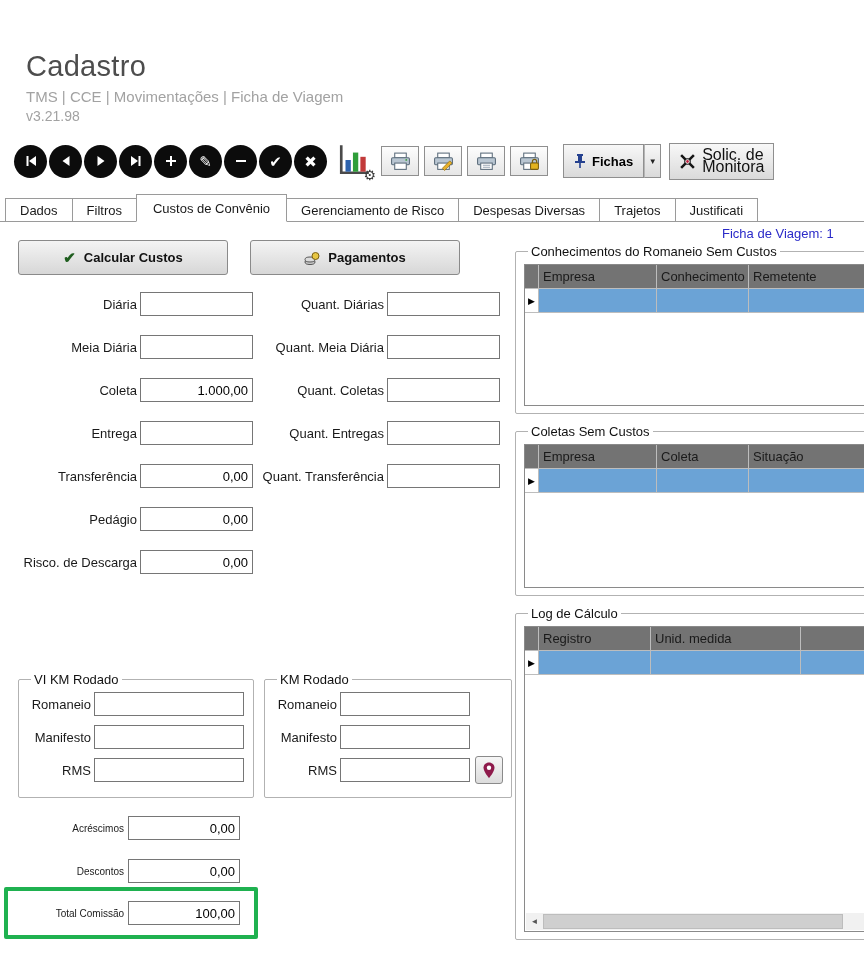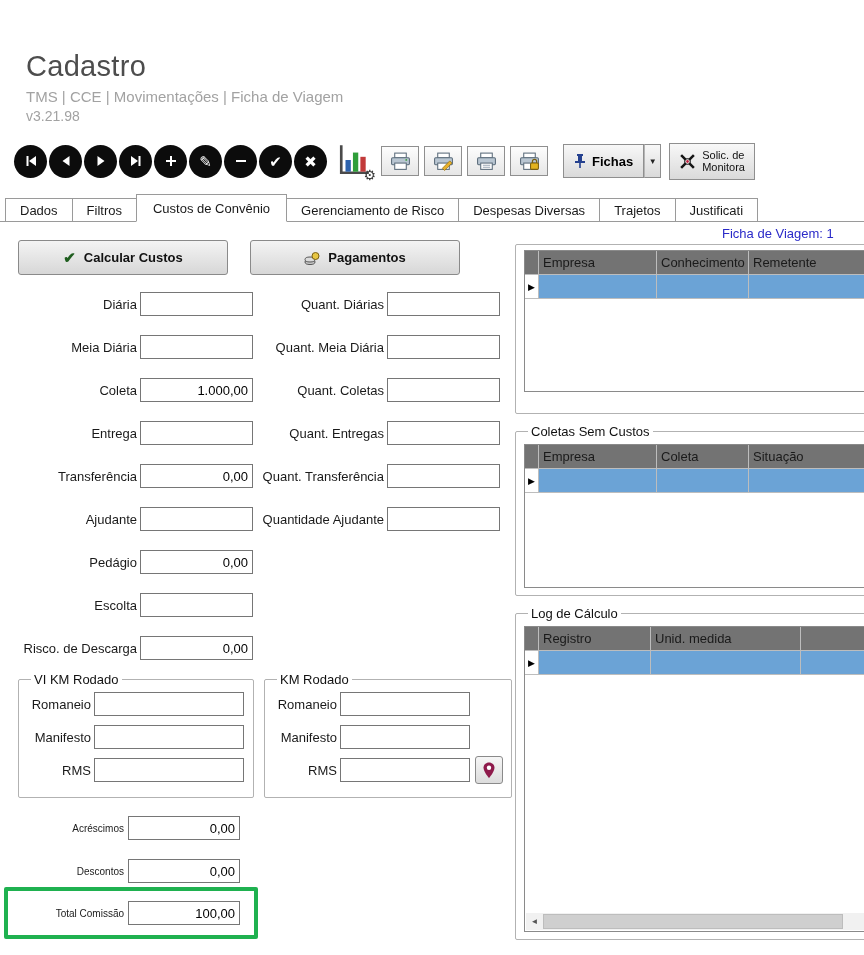--- a/index.html
+++ b/index.html
@@ -14,21 +14,21 @@
 
 .toolbar{position:absolute;left:14px;top:140px;height:42px;display:flex;align-items:center}
 .nav-circle{width:33px;height:33px;border-radius:50%;background:#0c0c0c;border:none;display:flex;align-items:center;justify-content:center;margin-right:2px;cursor:pointer;color:#fff;font-size:15px;line-height:1;flex:none}
 .nav-circle svg{display:block}
 .chart-btn{width:38px;height:36px;border:none;background:transparent;position:relative;margin:0 8px 0 6px;cursor:pointer;flex:none}
 .gear-glyph{position:absolute;right:-3px;bottom:-4px;font-size:14px;color:#3c3c3c}
 .sq-btn{width:38px;height:30px;border:1px solid #8f8f8f;background:linear-gradient(#fdfdfd,#e6e6e6);display:flex;align-items:center;justify-content:center;margin-right:5px;cursor:pointer;position:relative;flex:none}
 .fichas-btn{height:34px;border:1px solid #8f8f8f;background:linear-gradient(#f8f8f8,#dadada);display:flex;align-items:center;gap:6px;padding:0 10px;font-weight:bold;font-size:13px;cursor:pointer;margin-left:10px;flex:none}
 .fichas-arrow{width:17px;height:34px;border:1px solid #8f8f8f;border-left:1px solid #b5b5b5;background:linear-gradient(#f8f8f8,#dadada);display:flex;align-items:center;justify-content:center;font-size:8px;cursor:pointer;flex:none;color:#222}
 .monitora-btn{height:37px;border:1px solid #8f8f8f;background:linear-gradient(#f8f8f8,#dadada);display:flex;align-items:center;padding:0 9px;margin-left:8px;cursor:pointer;text-align:left;flex:none}
-.monitora-text{font-size:11px;line-height:12px;margin-left:6px;color:#111}
+.monitora-text{font-size:16px;line-height:12px;margin-left:6px;color:#111}
 
 .tabs{position:absolute;left:0;top:194px;width:880px;height:28px;display:flex;align-items:flex-end;border-bottom:1px solid #9a9a9a;padding-left:5px}
 .tab{height:23px;border:1px solid #9a9a9a;border-bottom:none;background:#fff;display:flex;align-items:center;padding:0 14px;font-size:13px;margin-right:-1px;cursor:pointer;white-space:nowrap}
 .tab.active{height:28px;margin-bottom:-1px;border-bottom:1px solid #fff;z-index:2;position:relative;padding:0 16px}
 
 .ficha{position:absolute;left:722px;top:226px;font-size:13px;font-weight:normal;color:#2a2ac8;white-space:nowrap}
 
 .actions{position:absolute;left:18px;top:240px;display:flex;gap:22px}
 .action-btn{width:210px;height:35px;border:1px solid #8a8a8a;border-radius:3px;background:linear-gradient(#f4f4f4,#d7d7d7);font-weight:bold;font-size:13px;display:flex;align-items:center;justify-content:center;gap:8px;cursor:pointer;color:#111}
 .check-glyph{color:#1f5e1f;font-size:15px;line-height:1}
@@ -249,32 +249,22 @@
     <label class="flabel w131">Quant. Entregas</label>
     <input class="inp" value="" style="">
   </div>
   <div class="frow">
     <label class="flabel w137">Transferência</label>
     <input class="inp num" value="0,00" style="">
     <label class="flabel w131">Quant. Transferência</label>
     <input class="inp" value="" style="">
   </div>
   <div class="frow">
-    <label class="flabel w137">Ajudante</label>
-    <input class="inp num" value="" style="">
-    <label class="flabel w131">Quantidade Ajudante</label>
-    <input class="inp" value="" style="">
-  </div>
-  <div class="frow">
     <label class="flabel w137">Pedágio</label>
     <input class="inp num" value="0,00" style="">
-  </div>
-  <div class="frow">
-    <label class="flabel w137">Escolta</label>
-    <input class="inp num" value="" style="">
   </div>
   <div class="frow">
     <label class="flabel w137">Risco. de Descarga</label>
     <input class="inp num" value="0,00" style="">
   </div>
 </div>
 
 <fieldset style="left:18px;top:672px;width:236px;height:126px">
   <legend>VI KM Rodado</legend>
   <div class="kmrow">
@@ -321,20 +311,21 @@
   <label class="tlabel">Descontos</label>
   <input class="inp num tinp" value="0,00" style="">
 </div>
 <div class="total-highlight"></div>
 <div class="totals-row" style="top:901px">
   <label class="tlabel">Total Comissão</label>
   <input class="inp num tinp" value="100,00" style="">
 </div>
 
 <fieldset class="panel" style="top:244px;height:170px">
+  <legend>Conhecimentos do Romaneio Sem Custos</legend>
   <div class="grid" style="height:142px">
     <div class="grid-row">
       <div class="cell marker"></div>
       <div class="cell c118">Empresa</div>
       <div class="cell c92">Conhecimento</div>
       <div class="cell cflex">Remetente</div>
     </div>
     <div class="grid-row sel">
       <div class="cell marker">▶</div>
       <div class="cell c118"></div>

